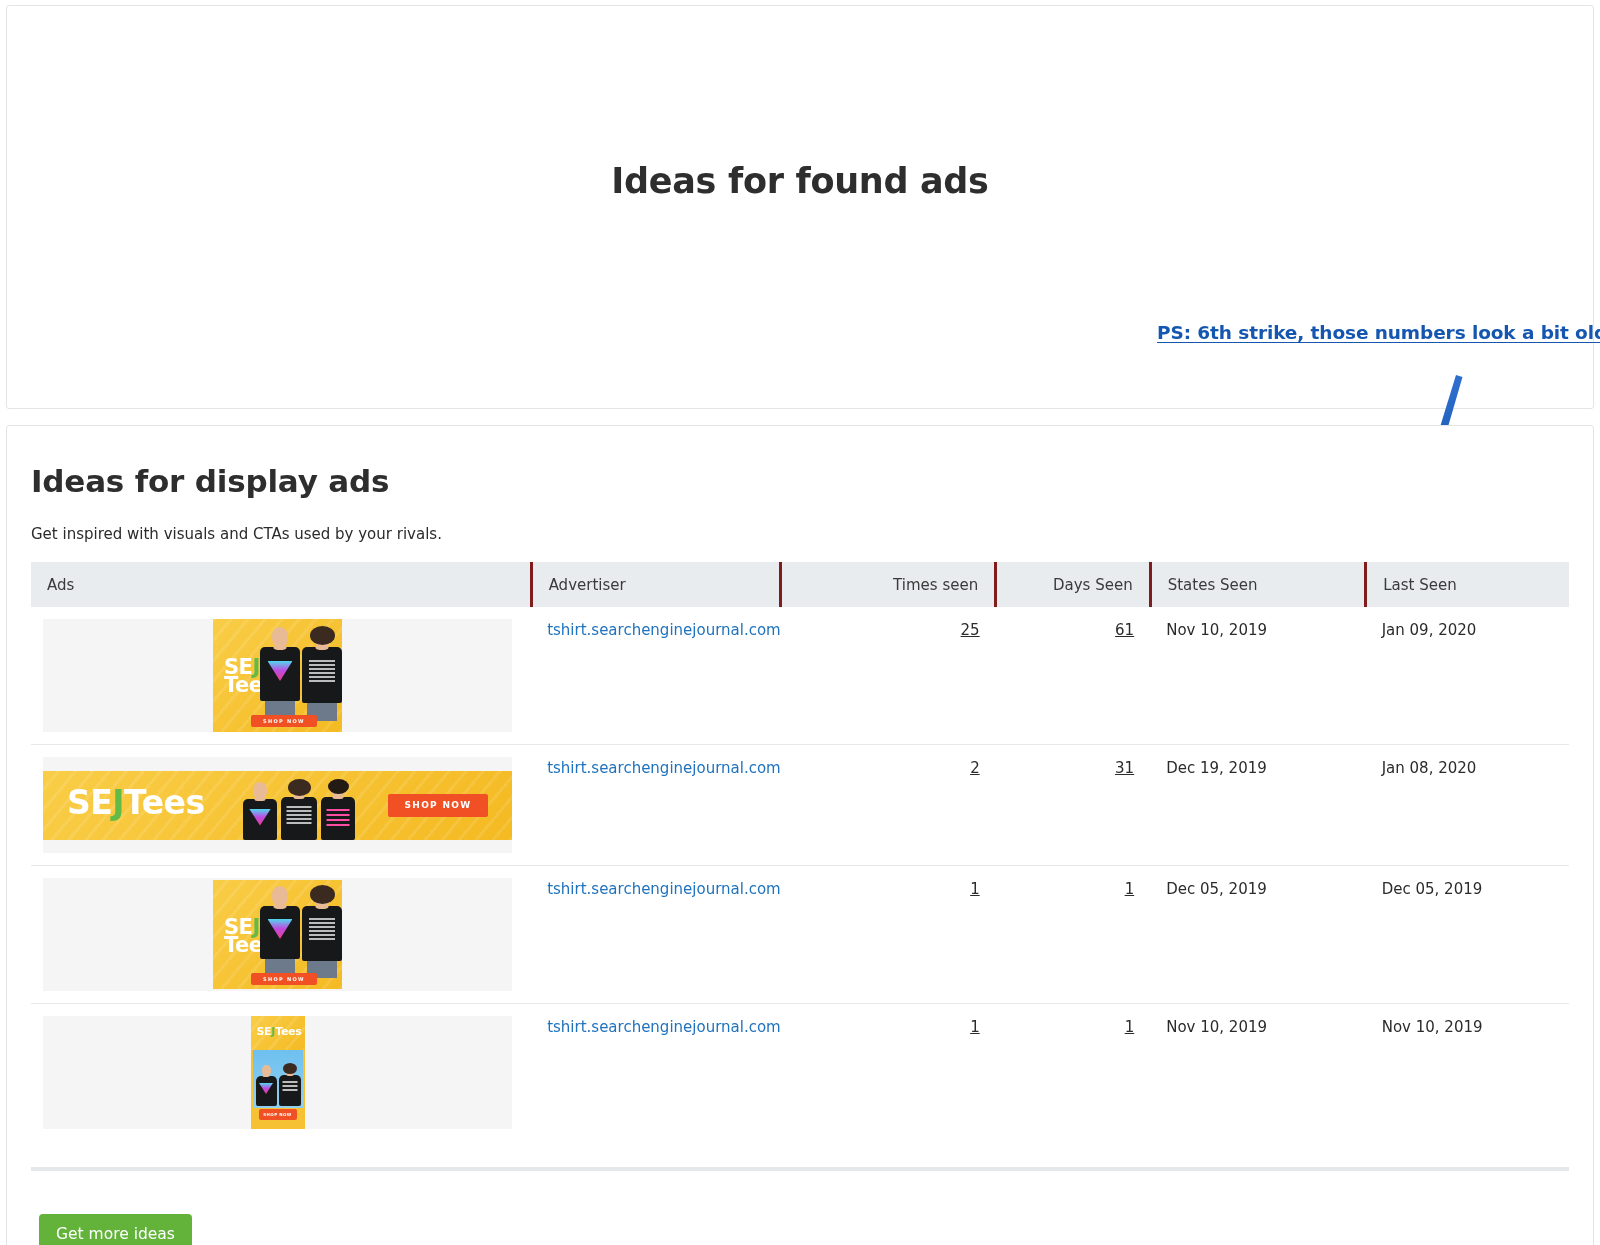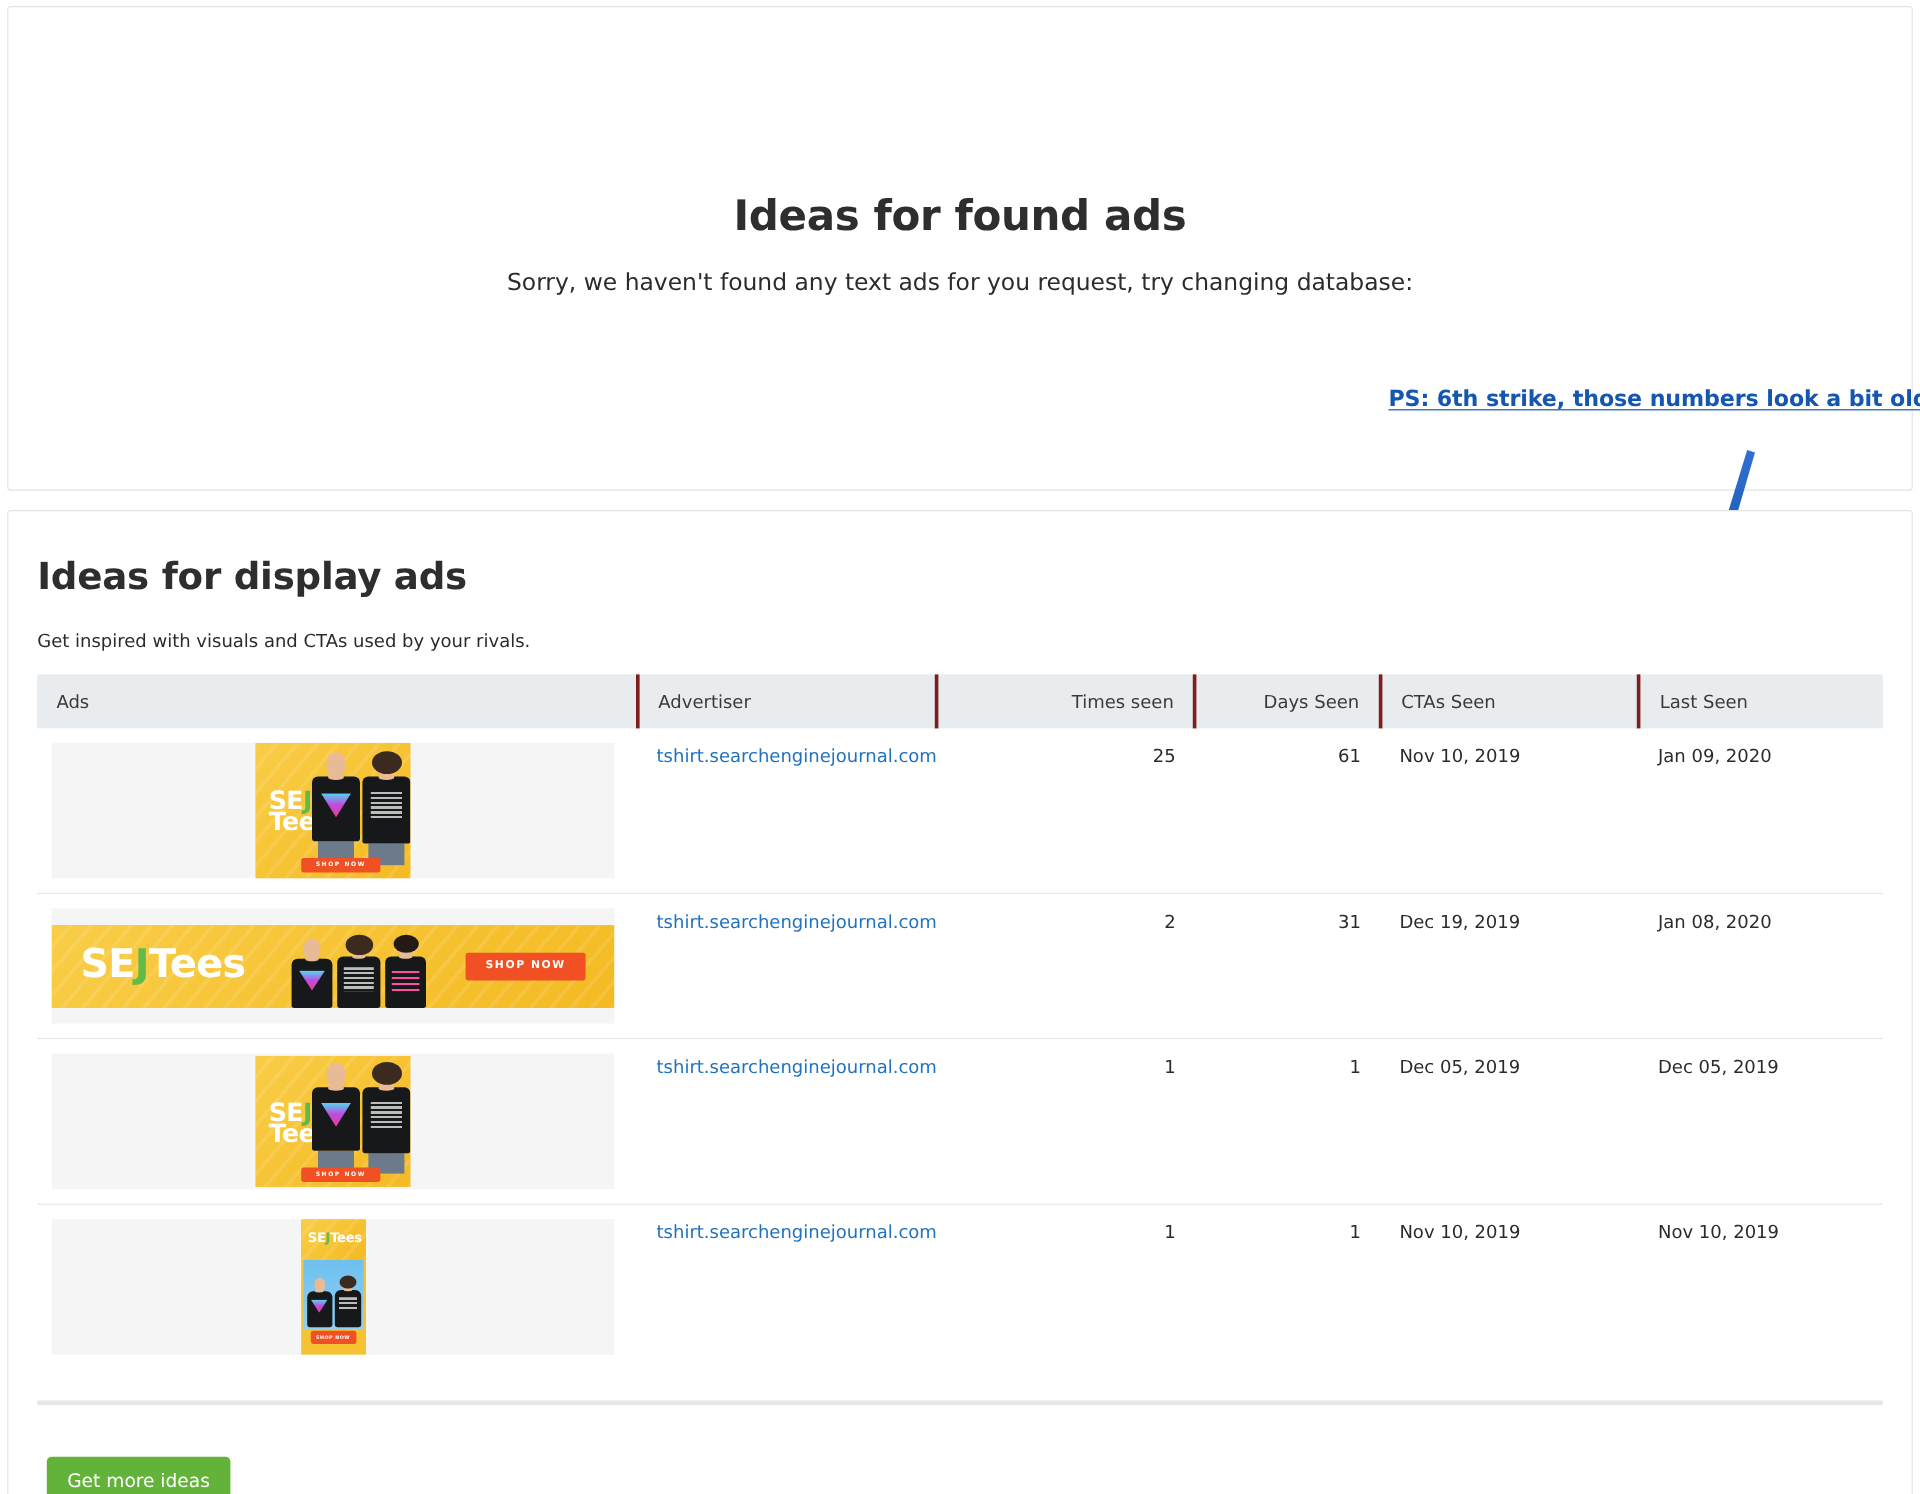--- a/index.html
+++ b/index.html
@@ -163,21 +163,21 @@
   .col-last      { width: 200px; }
 
   .ads-table tbody td {
     border-bottom: 1px solid #e6e8ea;
     padding: 14px 16px;
     font-size: 15px;
     color: #2b2b2b;
     vertical-align: top;
   }
   .ads-table tbody tr:last-child td { border-bottom: none; }
-  .ads-table tbody td.num { text-align: right; }
+  .ads-table tbody td.num { text-align: right; text-decoration: underline; }
   .ads-table tbody td.cell-ad { padding: 12px 0 12px 12px; }
   .adv-link {
     color: #1f72bd;
     text-decoration: none;
     font-size: 15px;
     cursor: pointer;
   }
 
   
   .ad-frame {
@@ -288,21 +288,20 @@
     border-radius: 4px;
     cursor: pointer;
     font-family: inherit;
   }
 </style>
 </head>
 <body>
 
 <div class="card" id="search-ads-panel">
   <h1 class="search-title">Ideas for found ads</h1>
-  <p class="search-sub">Sorry, we haven't found any text ads for you request, try changing database:</p>
 </div>
 
 <div id="annotation-link">PS: 6th strike, those numbers look a bit old</div>
 <svg id="annotation-arrow" viewBox="0 0 130 195">
   <defs>
     <linearGradient id="agrad" x1="0" y1="0" x2="0" y2="1">
       <stop offset="0" stop-color="#2f6fd0"></stop>
       <stop offset="1" stop-color="#0d4da0"></stop>
     </linearGradient>
   </defs>
@@ -322,21 +321,21 @@
       <col class="col-days">
         <col class="col-first">
         <col class="col-last">
     </colgroup>
     <thead>
       <tr>
         <th>Ads</th>
         <th>Advertiser</th>
         <th class="num">Times seen</th>
         <th class="num">Days Seen</th>
-        <th>CTAs Seen</th>
+        <th>States Seen</th>
         <th>Last Seen</th>
       </tr>
     </thead>
     <tbody>
 
       <tr>
         <td class="cell-ad">
           <div class="ad-frame ad-sq">
             <div class="creative c-sq">
               <div class="hatch"></div>

